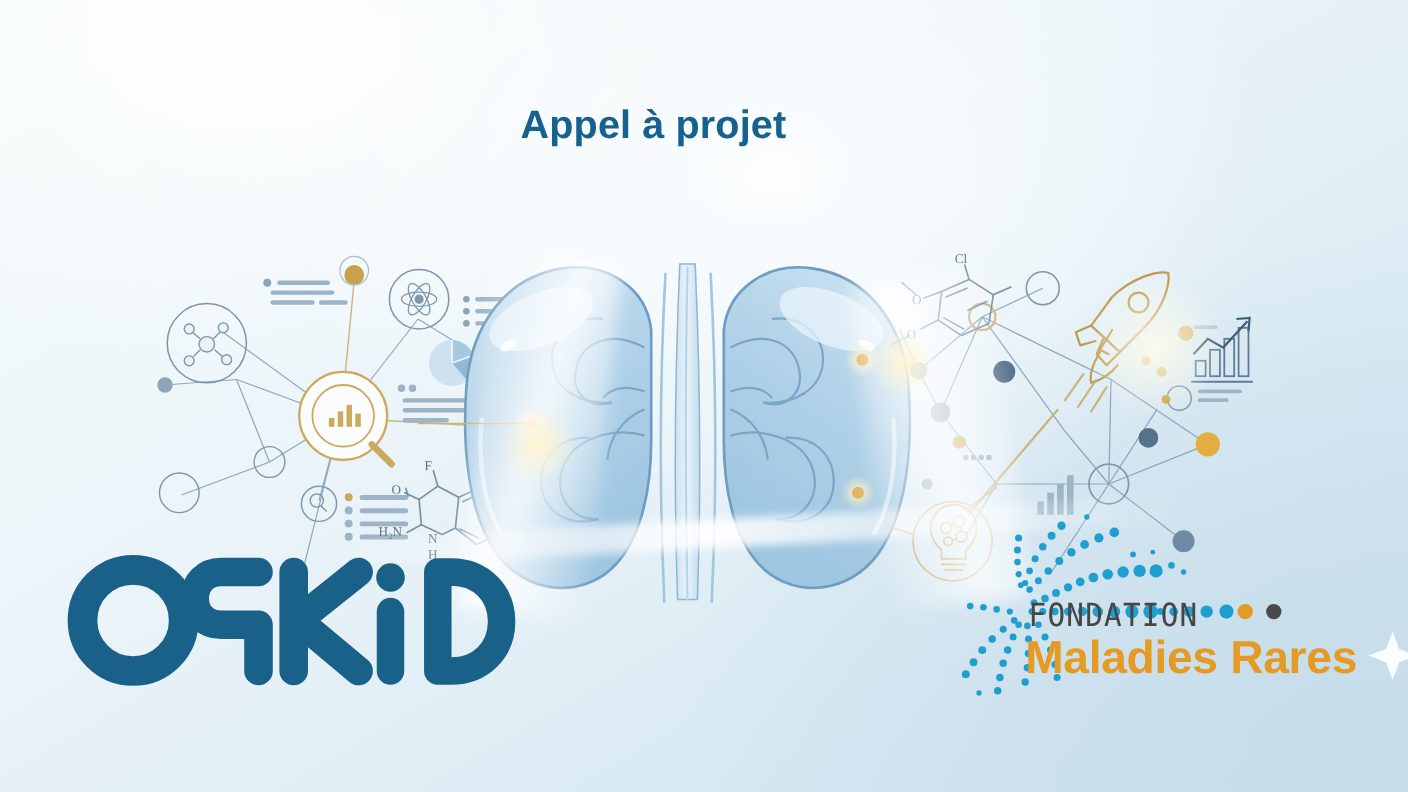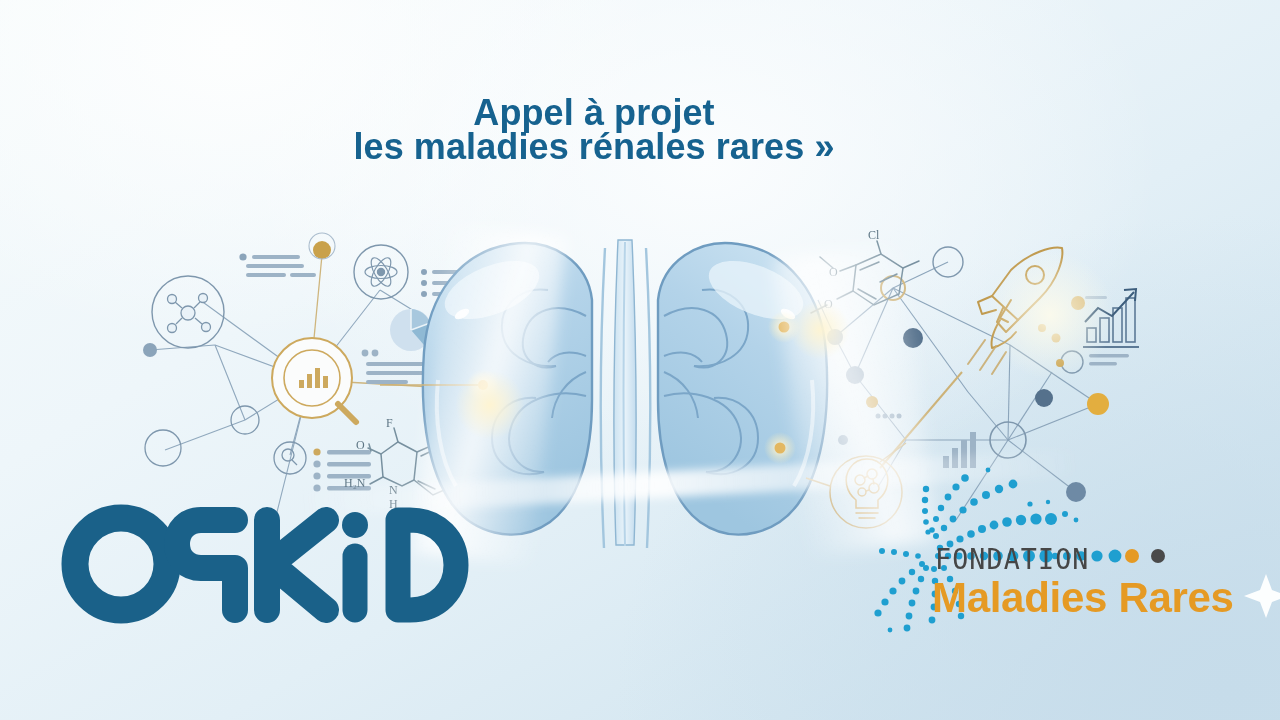--- a/index.html
+++ b/index.html
@@ -380,21 +380,20 @@
 
   <div class="streak" id="streak-a"></div>
   <div class="streak" id="streak-b"></div>
   <div class="streak" id="streak-c"></div>
   <div id="glow-left"></div>
   <div id="glow-right"></div>
   <div id="glow-rocket"></div>
 
   <div id="title-block">
     <div>Appel à projet</div>
-    <div>les maladies rénales rares »</div>
   </div>
 
   <svg id="orkid-logo" viewBox="0 0 410 130" role="img" aria-label="ORKiD">
     <title>ORKID logo</title>
     <g fill="none" stroke="#1a6189" stroke-linecap="round" stroke-linejoin="round">
 
       <circle cx="63" cy="66" r="46" stroke-width="27"></circle>
 
       <path d="M177 112 L177 70 L143 70 C129 70 119 60 119 46 C119 32 129 22 143 22 L177 22" stroke-width="26"></path>
 

